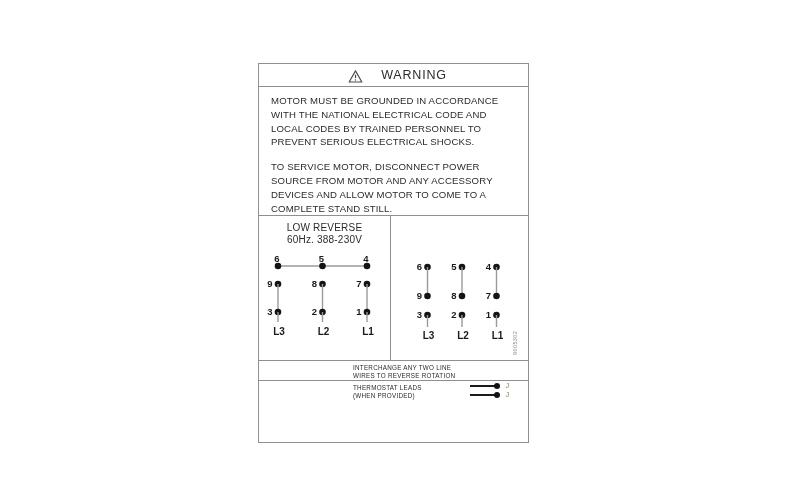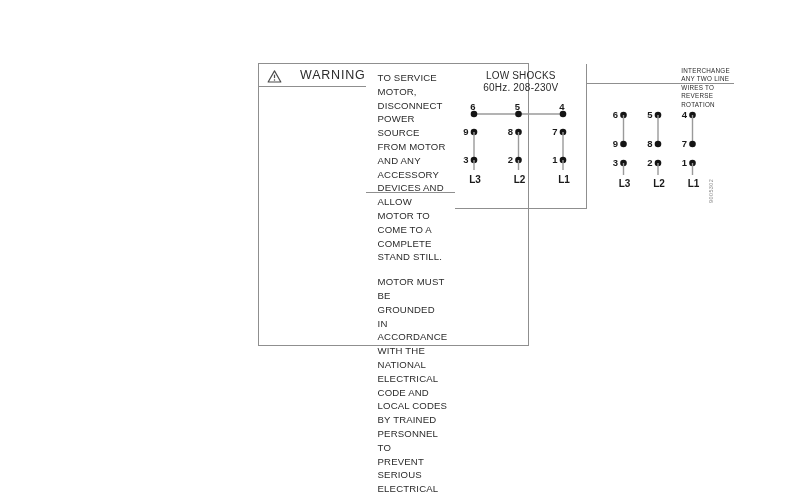--- a/index.html
+++ b/index.html
@@ -1,19 +1,19 @@
 <!DOCTYPE html>
 <html><head>
 <meta charset="utf-8">
 <style>
   html,body{margin:0;padding:0;background:#ffffff;}
   .page{position:relative;width:800px;height:492px;background:#ffffff;overflow:hidden;
         font-family:"Liberation Sans","DejaVu Sans",sans-serif;color:#2b2b2b;}
-  .label{position:absolute;left:258px;top:63px;width:271px;height:283px;box-sizing:border-box;
-         border:1.5px solid #8f8f8f;background:#ffffff;display:flex;flex-direction:row;}
+  .label{position:absolute;left:258px;top:63px;width:271px;height:380px;box-sizing:border-box;
+         border:1.5px solid #8f8f8f;background:#ffffff;display:flex;flex-direction:column;}
   
   .hdr{height:22px;border-bottom:1px solid #8f8f8f;display:flex;align-items:center;justify-content:center;}
   .hdr .tri{display:inline-block;width:15px;height:13px;margin-right:18px;margin-left:8px;}
   .hdr .htitle{font-size:12.5px;letter-spacing:0.8px;color:#2b2b2b;}
   
   .warn{height:129px;border-bottom:1px solid #8f8f8f;padding:7px 8px 0 12px;box-sizing:border-box;
         font-size:9.6px;line-height:13.8px;letter-spacing:0.15px;}
   .warn p{margin:0;}
   .warn p + p{margin-top:11px;}
   
@@ -50,28 +50,28 @@
         <svg width="15" height="13" viewBox="0 0 20 18">
           <path d="M10 1.2 L18.8 16.6 H1.2 Z" fill="none" stroke="#4a4a4a" stroke-width="1.6" stroke-linejoin="round"></path>
           <line x1="10" y1="6.5" x2="10" y2="11.2" stroke="#4a4a4a" stroke-width="1.7"></line>
           <circle cx="10" cy="13.8" r="1" fill="#4a4a4a"></circle>
         </svg>
       </span>
       <span class="htitle">WARNING</span>
     </div>
 
     <div class="warn">
+      <p>MOTOR MUST BE GROUNDED IN ACCORDANCE<br>WITH THE NATIONAL ELECTRICAL CODE AND<br>LOCAL CODES BY TRAINED PERSONNEL TO<br>PREVENT SERIOUS ELECTRICAL SHOCKS.</p>
       <p>TO SERVICE MOTOR, DISCONNECT POWER<br>SOURCE FROM MOTOR AND ANY ACCESSORY<br>DEVICES AND ALLOW MOTOR TO COME TO A<br>COMPLETE STAND STILL.</p>
-      <p>MOTOR MUST BE GROUNDED IN ACCORDANCE<br>WITH THE NATIONAL ELECTRICAL CODE AND<br>LOCAL CODES BY TRAINED PERSONNEL TO<br>PREVENT SERIOUS ELECTRICAL SHOCKS.</p>
     </div>
 
     <div class="diagrams">
       <div class="cell cell-low">
-        <div class="dtitle">LOW SHOCKS</div>
-        <div class="dsub">60Hz. 208-230V</div>
+        <div class="dtitle">LOW REVERSE</div>
+        <div class="dsub">60Hz. 388-230V</div>
         <svg class="dsvg" width="131" height="142" viewBox="0 0 131 142">
             <line x1="19" y1="50" x2="108" y2="50" stroke="#9a9a9a" stroke-width="1.4"></line>
             <text x="18" y="45.5" text-anchor="middle" font-size="9.5" font-weight="700" fill="#1a1a1a">6</text>
             <circle cx="19" cy="50" r="3.3" fill="#141414"></circle>
             <circle cx="19" cy="68" r="3.3" fill="#141414"></circle>
             <text x="13.5" y="71.3" text-anchor="end" font-size="9.5" font-weight="700" fill="#1a1a1a">9</text>
             <line x1="19" y1="68" x2="19" y2="96" stroke="#9a9a9a" stroke-width="1.4"></line>
             <circle cx="19" cy="96" r="3.3" fill="#141414"></circle>
             <text x="13.5" y="99.3" text-anchor="end" font-size="9.5" font-weight="700" fill="#1a1a1a">3</text>
             <line x1="19" y1="96" x2="19" y2="106" stroke="#9a9a9a" stroke-width="1.4"></line>

